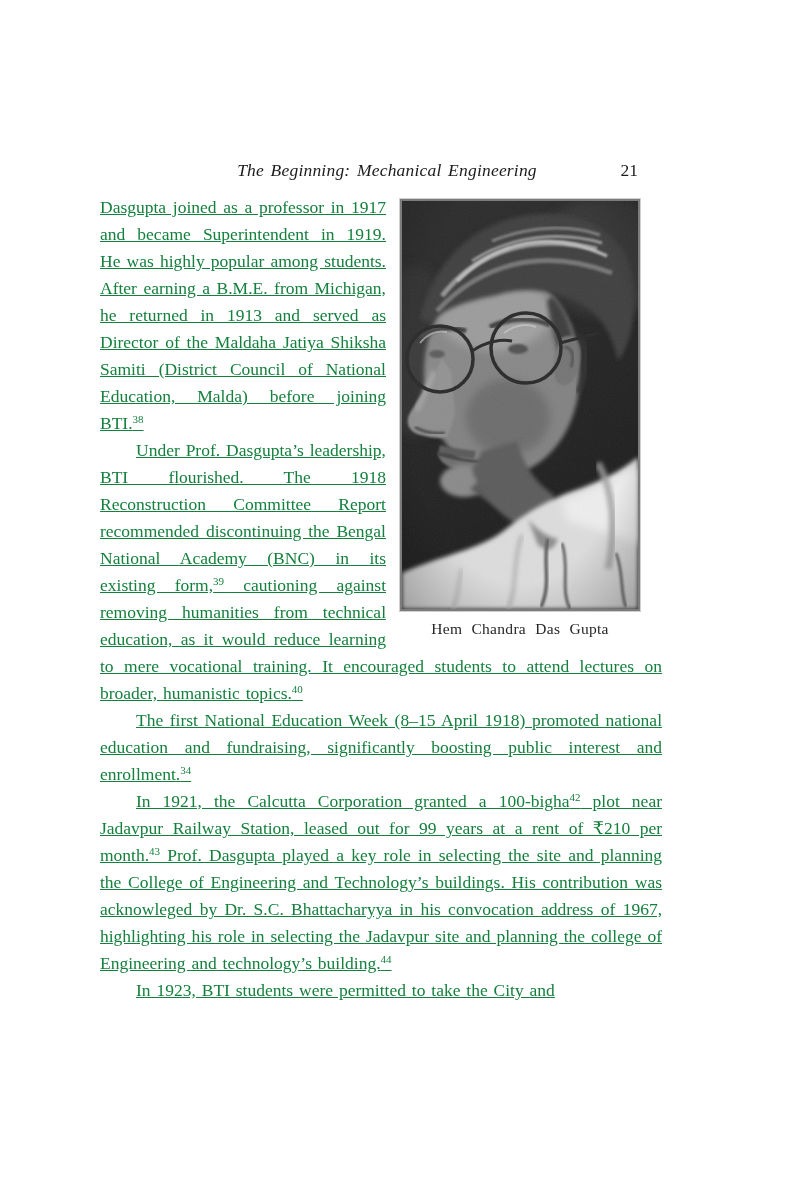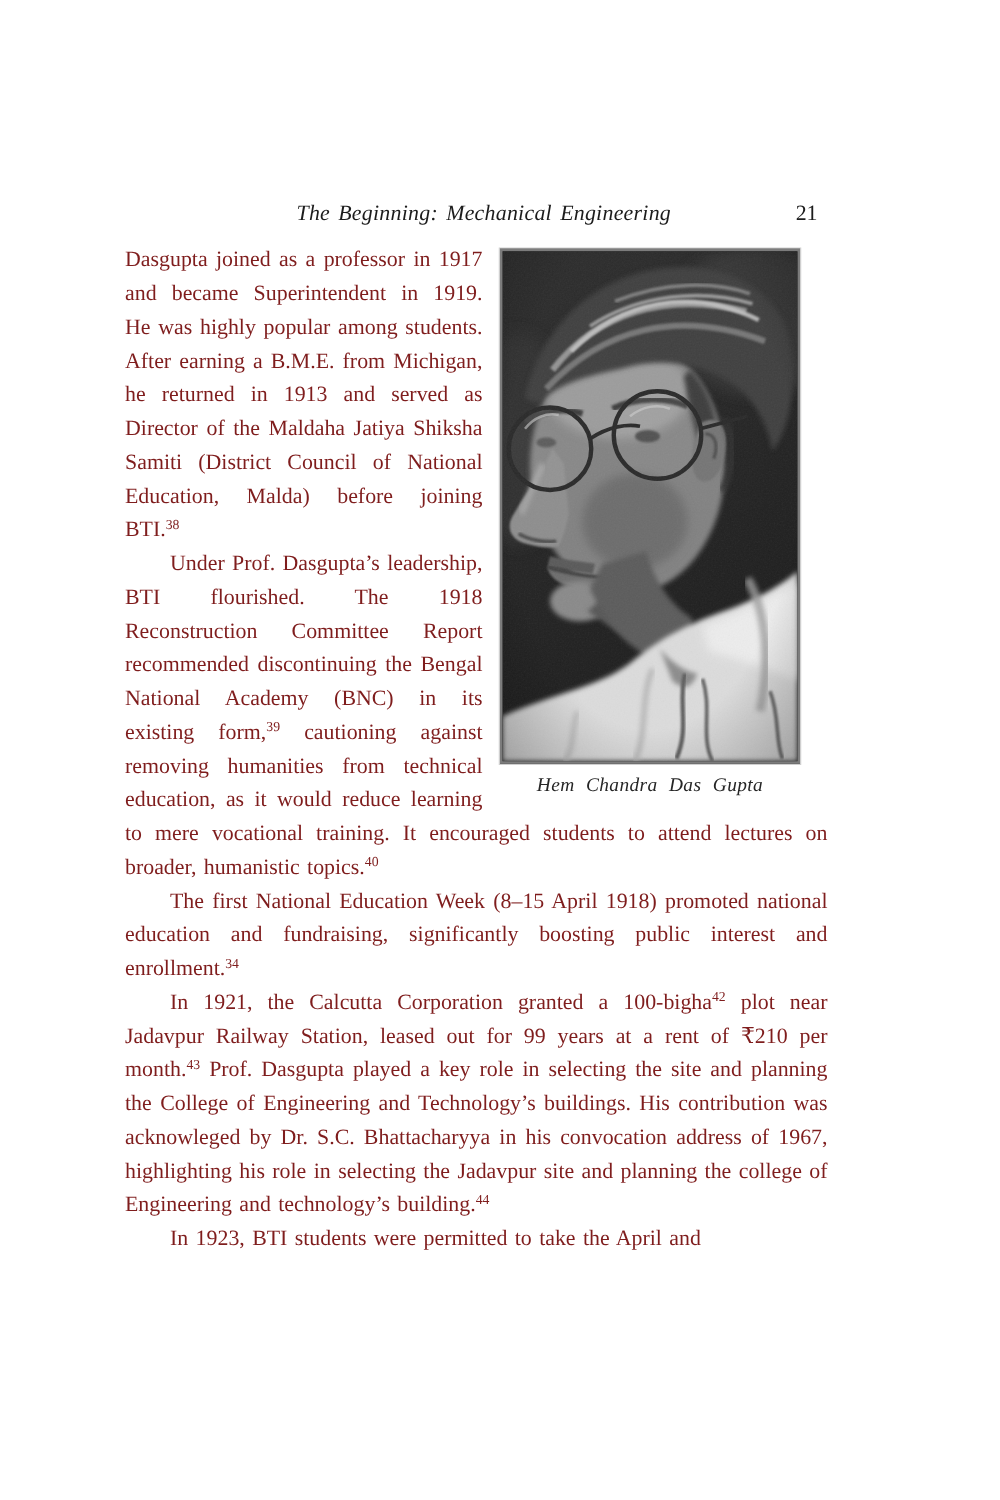--- a/index.html
+++ b/index.html
@@ -27,33 +27,34 @@
     left:12px;right:0;
     text-align:center;
     font-style:italic;
     font-size:17.5px;
     letter-spacing:.2px;
     word-spacing:2px;
     color:#1c1c1c;
   }
   .running-head .folio{
     position:absolute;
-    right:8px;top:0;
+    right:24px;top:0;
     font-size:17.5px;
     color:#1c1c1c;
   }
   
   .body-text p{
     margin:0;
     font-size:17.5px;
     line-height:27px;
     text-align:justify;
     word-spacing:1.5px;
-    color:#7f1d1d;
+    color:#15803d;
     hyphens:none;
+    text-decoration:underline;
   }
   .body-text p.indent{ text-indent:36px; }
   sup{
     font-size:11px;
     line-height:0;
     vertical-align:baseline;
     position:relative;
     top:-6px;
     letter-spacing:0;
   }
@@ -68,21 +69,20 @@
     width:236px;height:408px;
     border:2px solid #7c7c7c;
     box-shadow:0 0 0 1px #cfcfcf;
     background:#222;
     overflow:hidden;
   }
   .photo-frame svg{display:block;width:100%;height:100%;}
   figcaption{
     margin-top:9px;
     text-align:center;
-    font-style:italic;
     font-size:15.5px;
     letter-spacing:.3px;
     word-spacing:5px;
     color:#262626;
     white-space:nowrap;
   }
 </style>
 </head>
 <body>
 
@@ -187,16 +187,16 @@
           <rect width="236" height="408" filter="url(#grain)" opacity="0.07"></rect>
         </svg>
       </div>
       <figcaption>Hem Chandra Das Gupta</figcaption>
     </figure>
 
     <p>Dasgupta joined as a professor in 1917 and became Superintendent in 1919. He was highly popular among students. After earning a B.M.E. from Michigan, he returned in 1913 and served as Director of the Maldaha Jatiya Shiksha Samiti (District Council of National Education, Malda) before joining BTI.<sup>38</sup></p>
     <p class="indent">Under Prof. Dasgupta’s leadership, BTI flourished. The 1918 Reconstruction Committee Report recommended discontinuing the Bengal National Academy (BNC) in its existing form,<sup>39</sup> cautioning against removing humanities from technical education, as it would reduce learning to mere vocational training. It encouraged students to attend lectures on broader, humanistic topics.<sup>40</sup></p>
     <p class="indent">The first National Education Week (8–15 April 1918) promoted national education and fundraising, significantly boosting public interest and enrollment.<sup>34</sup></p>
     <p class="indent">In 1921, the Calcutta Corporation granted a 100-bigha<sup>42</sup> plot near Jadavpur Railway Station, leased out for 99 years at a rent of ₹210 per month.<sup>43</sup> Prof. Dasgupta played a key role in selecting the site and planning the College of Engineering and Technology’s buildings. His contribution was acknowleged by Dr. S.C. Bhattacharyya in his convocation address of 1967, highlighting his role in selecting the Jadavpur site and planning the college of Engineering and technology’s building.<sup>44</sup></p>
-    <p class="indent">In 1923, BTI students were permitted to take the April and</p>
+    <p class="indent">In 1923, BTI students were permitted to take the City and</p>
 
   </div>
 </div>
 
 </body></html>

